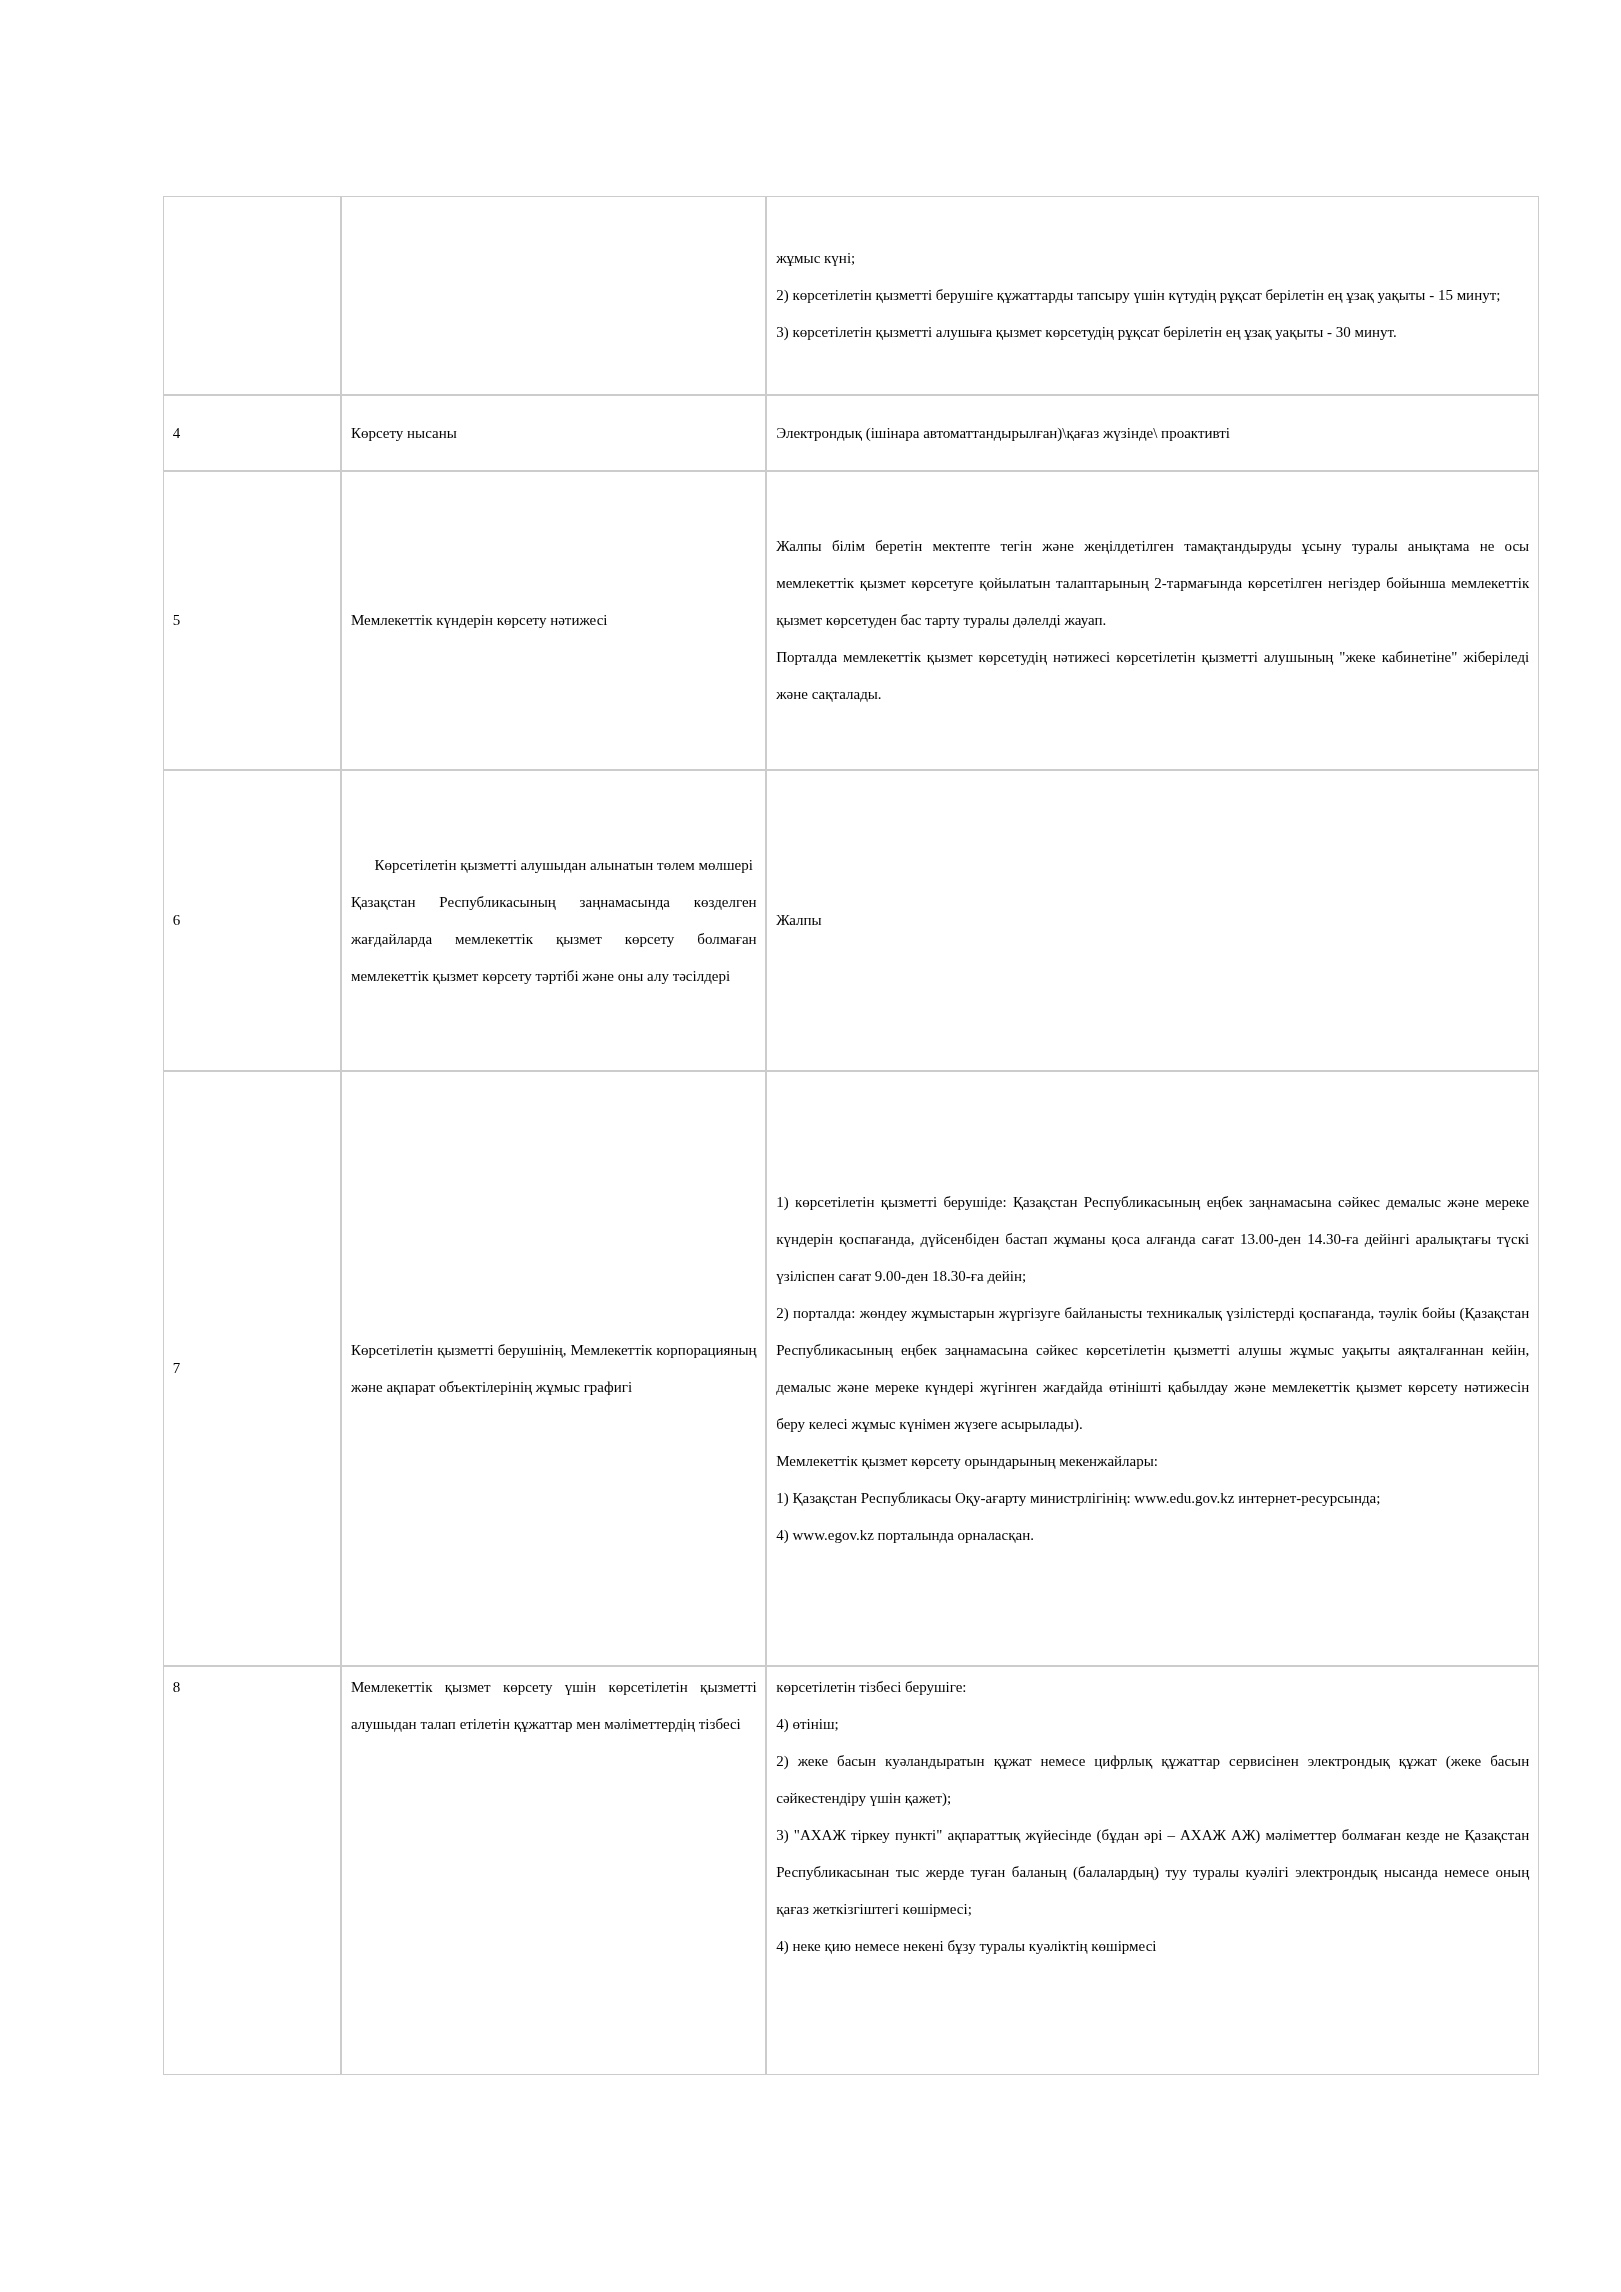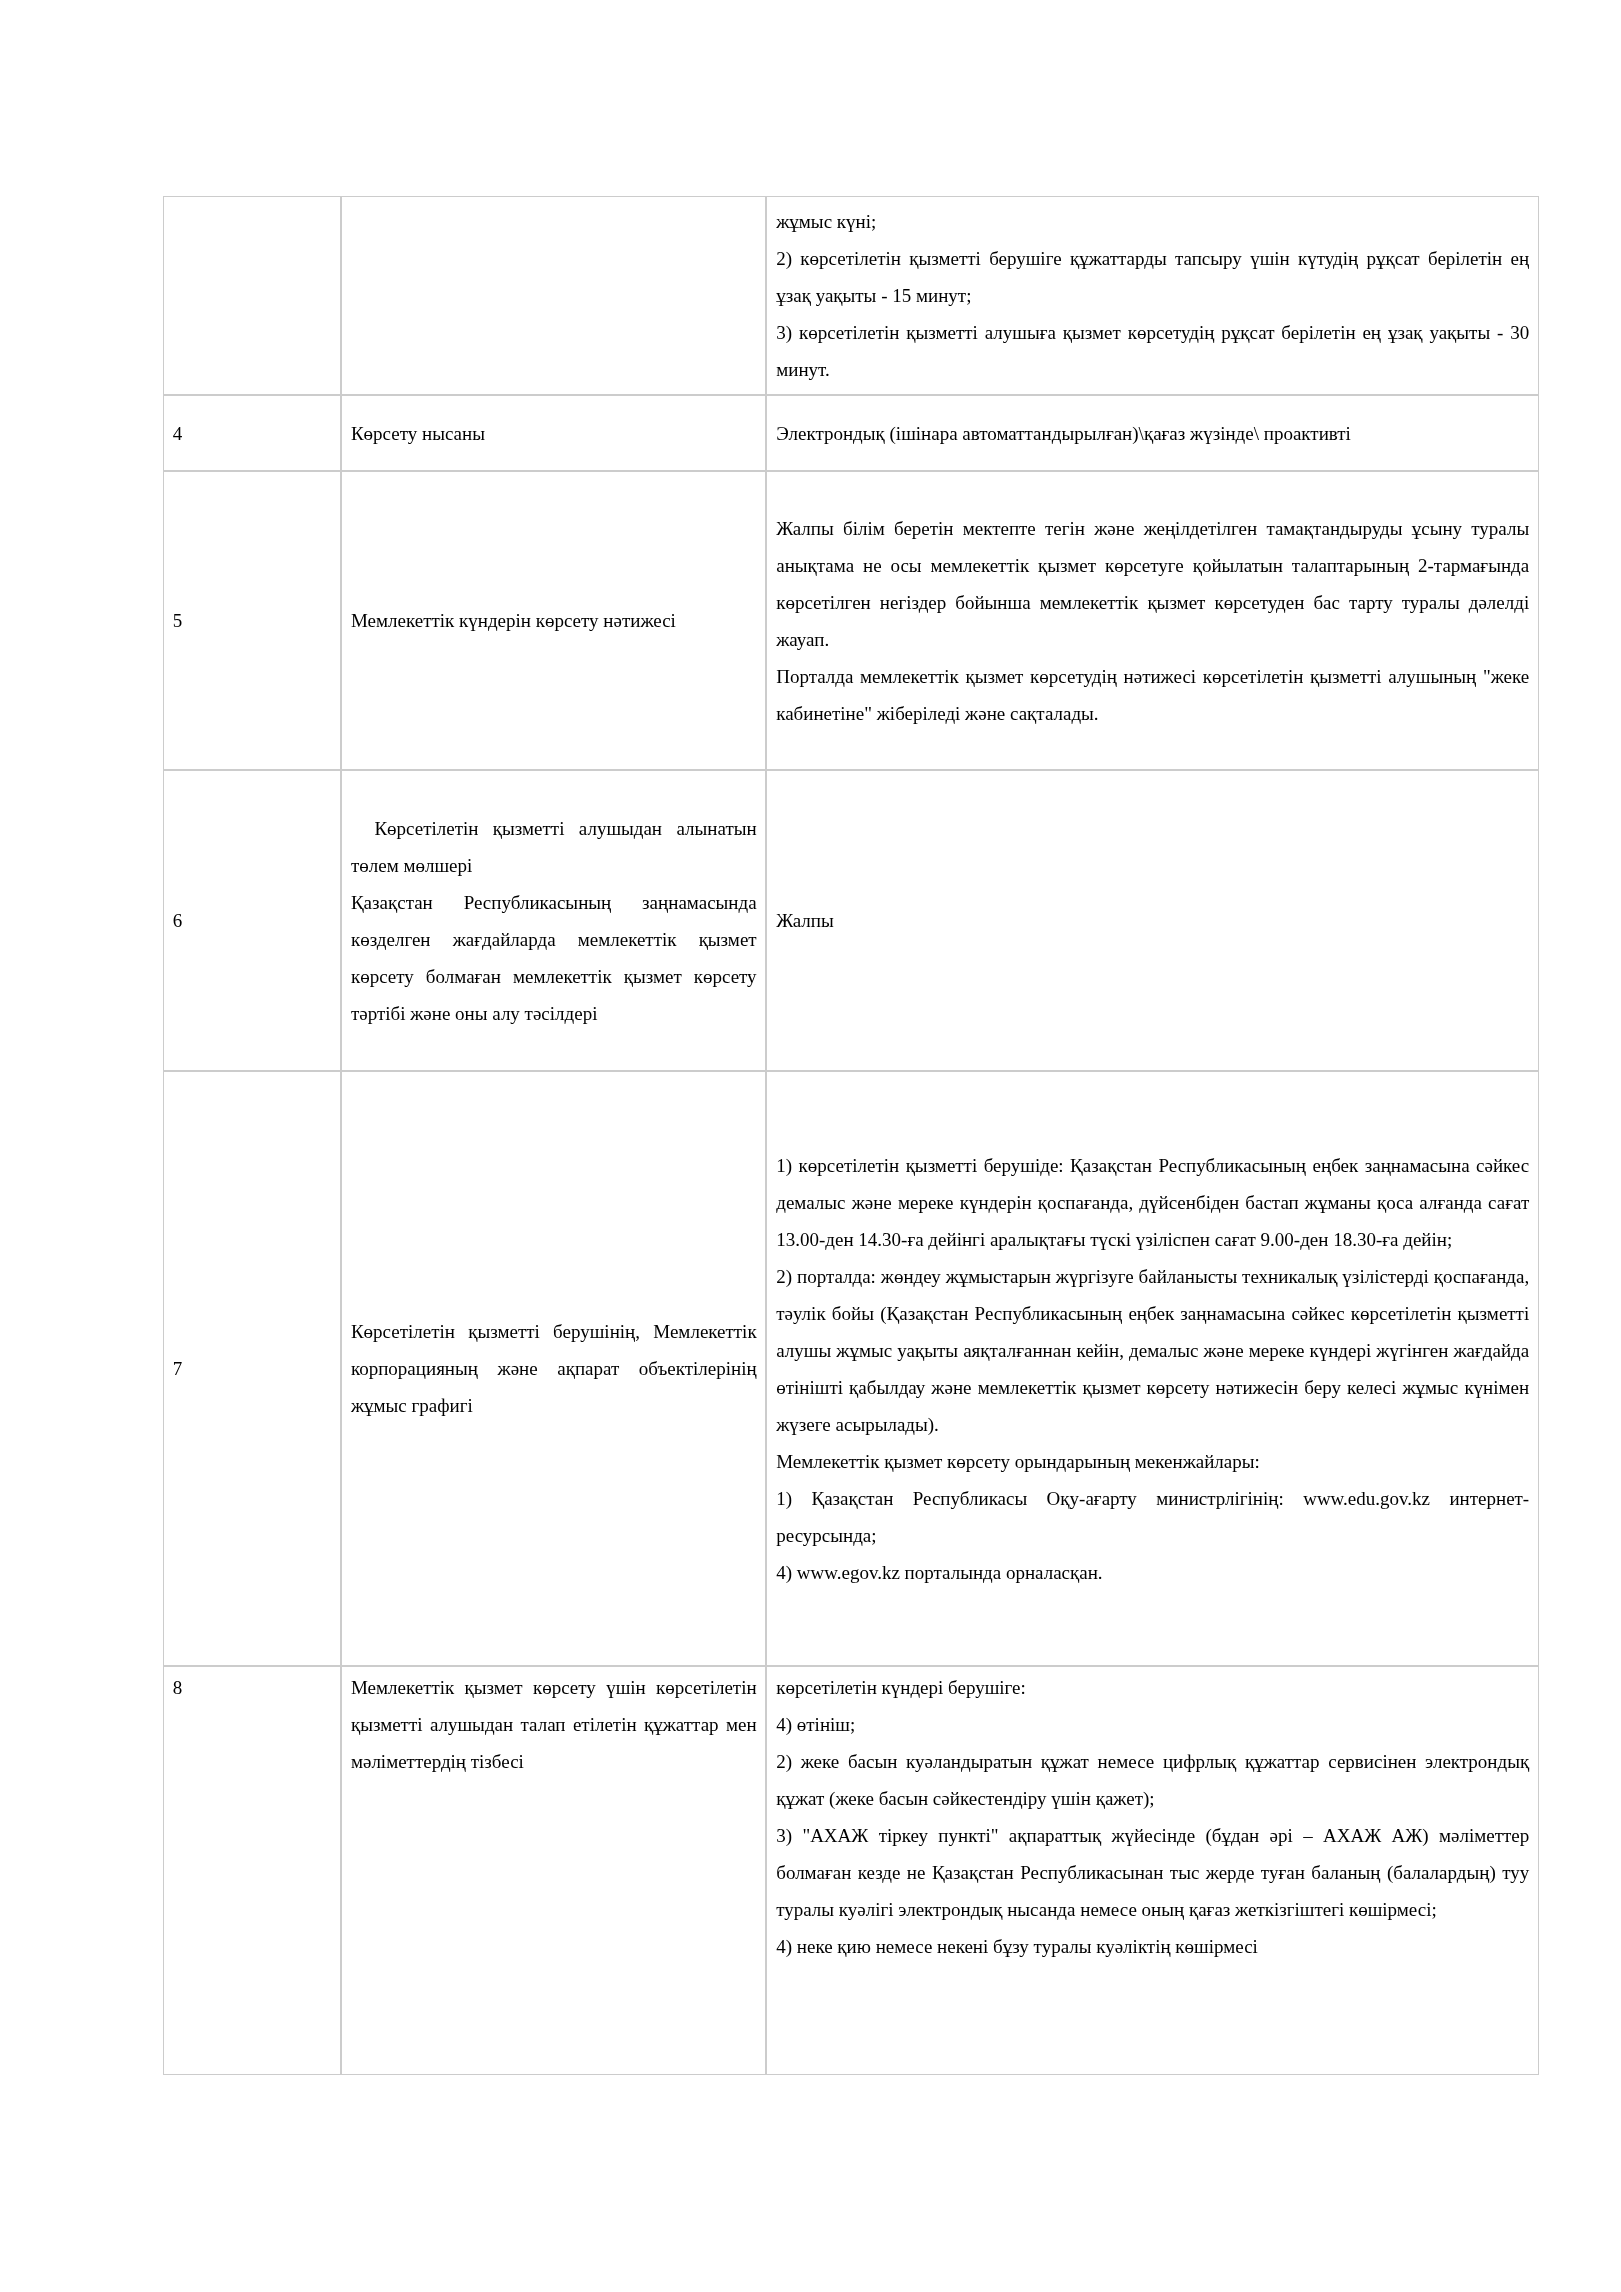--- a/index.html
+++ b/index.html
@@ -17,21 +17,21 @@
     overflow: hidden;
   }
   table.doc-table {
     position: absolute;
     left: 163px;
     top: 196px;
     width: 1376px;
     table-layout: fixed;
     border-collapse: separate;
     border-spacing: 0;
-    font-size: 19px;
+    font-size: 15px;
     line-height: 37px;
   }
   col.c-num   { width: 178px; }
   col.c-name  { width: 425px; }
   col.c-value { width: 772px; }
   td {
     border: 1px solid #cccccc;
     padding: 2px 8.8px;
     vertical-align: middle;
     word-wrap: break-word;
@@ -129,21 +129,21 @@
     </tr>
 
     <tr class="r5 va-top">
       <td class="cell-num">
         <p>8</p>
       </td>
       <td class="cell-name">
         <p>Мемлекеттік қызмет көрсету үшін көрсетілетін қызметті алушыдан талап етілетін құжаттар мен мәліметтердің тізбесі</p>
       </td>
       <td class="cell-value">
-        <p>көрсетілетін күндері берушіге:</p>
+        <p>көрсетілетін тізбесі берушіге:</p>
         <p>4) өтініш;</p>
         <p>2) жеке басын куәландыратын құжат немесе цифрлық құжаттар сервисінен электрондық құжат (жеке басын сәйкестендіру үшін қажет);</p>
         <p>3) "АХАЖ тіркеу пункті" ақпараттық жүйесінде (бұдан әрі – АХАЖ АЖ) мәліметтер болмаған кезде не Қазақстан Республикасынан тыс жерде туған баланың (балалардың) туу туралы куәлігі электрондық нысанда немесе оның қағаз жеткізгіштегі көшірмесі;</p>
         <p>4) неке қию немесе некені бұзу туралы куәліктің көшірмесі</p>
       </td>
     </tr>
   </tbody>
     </table>
 </div>
 

